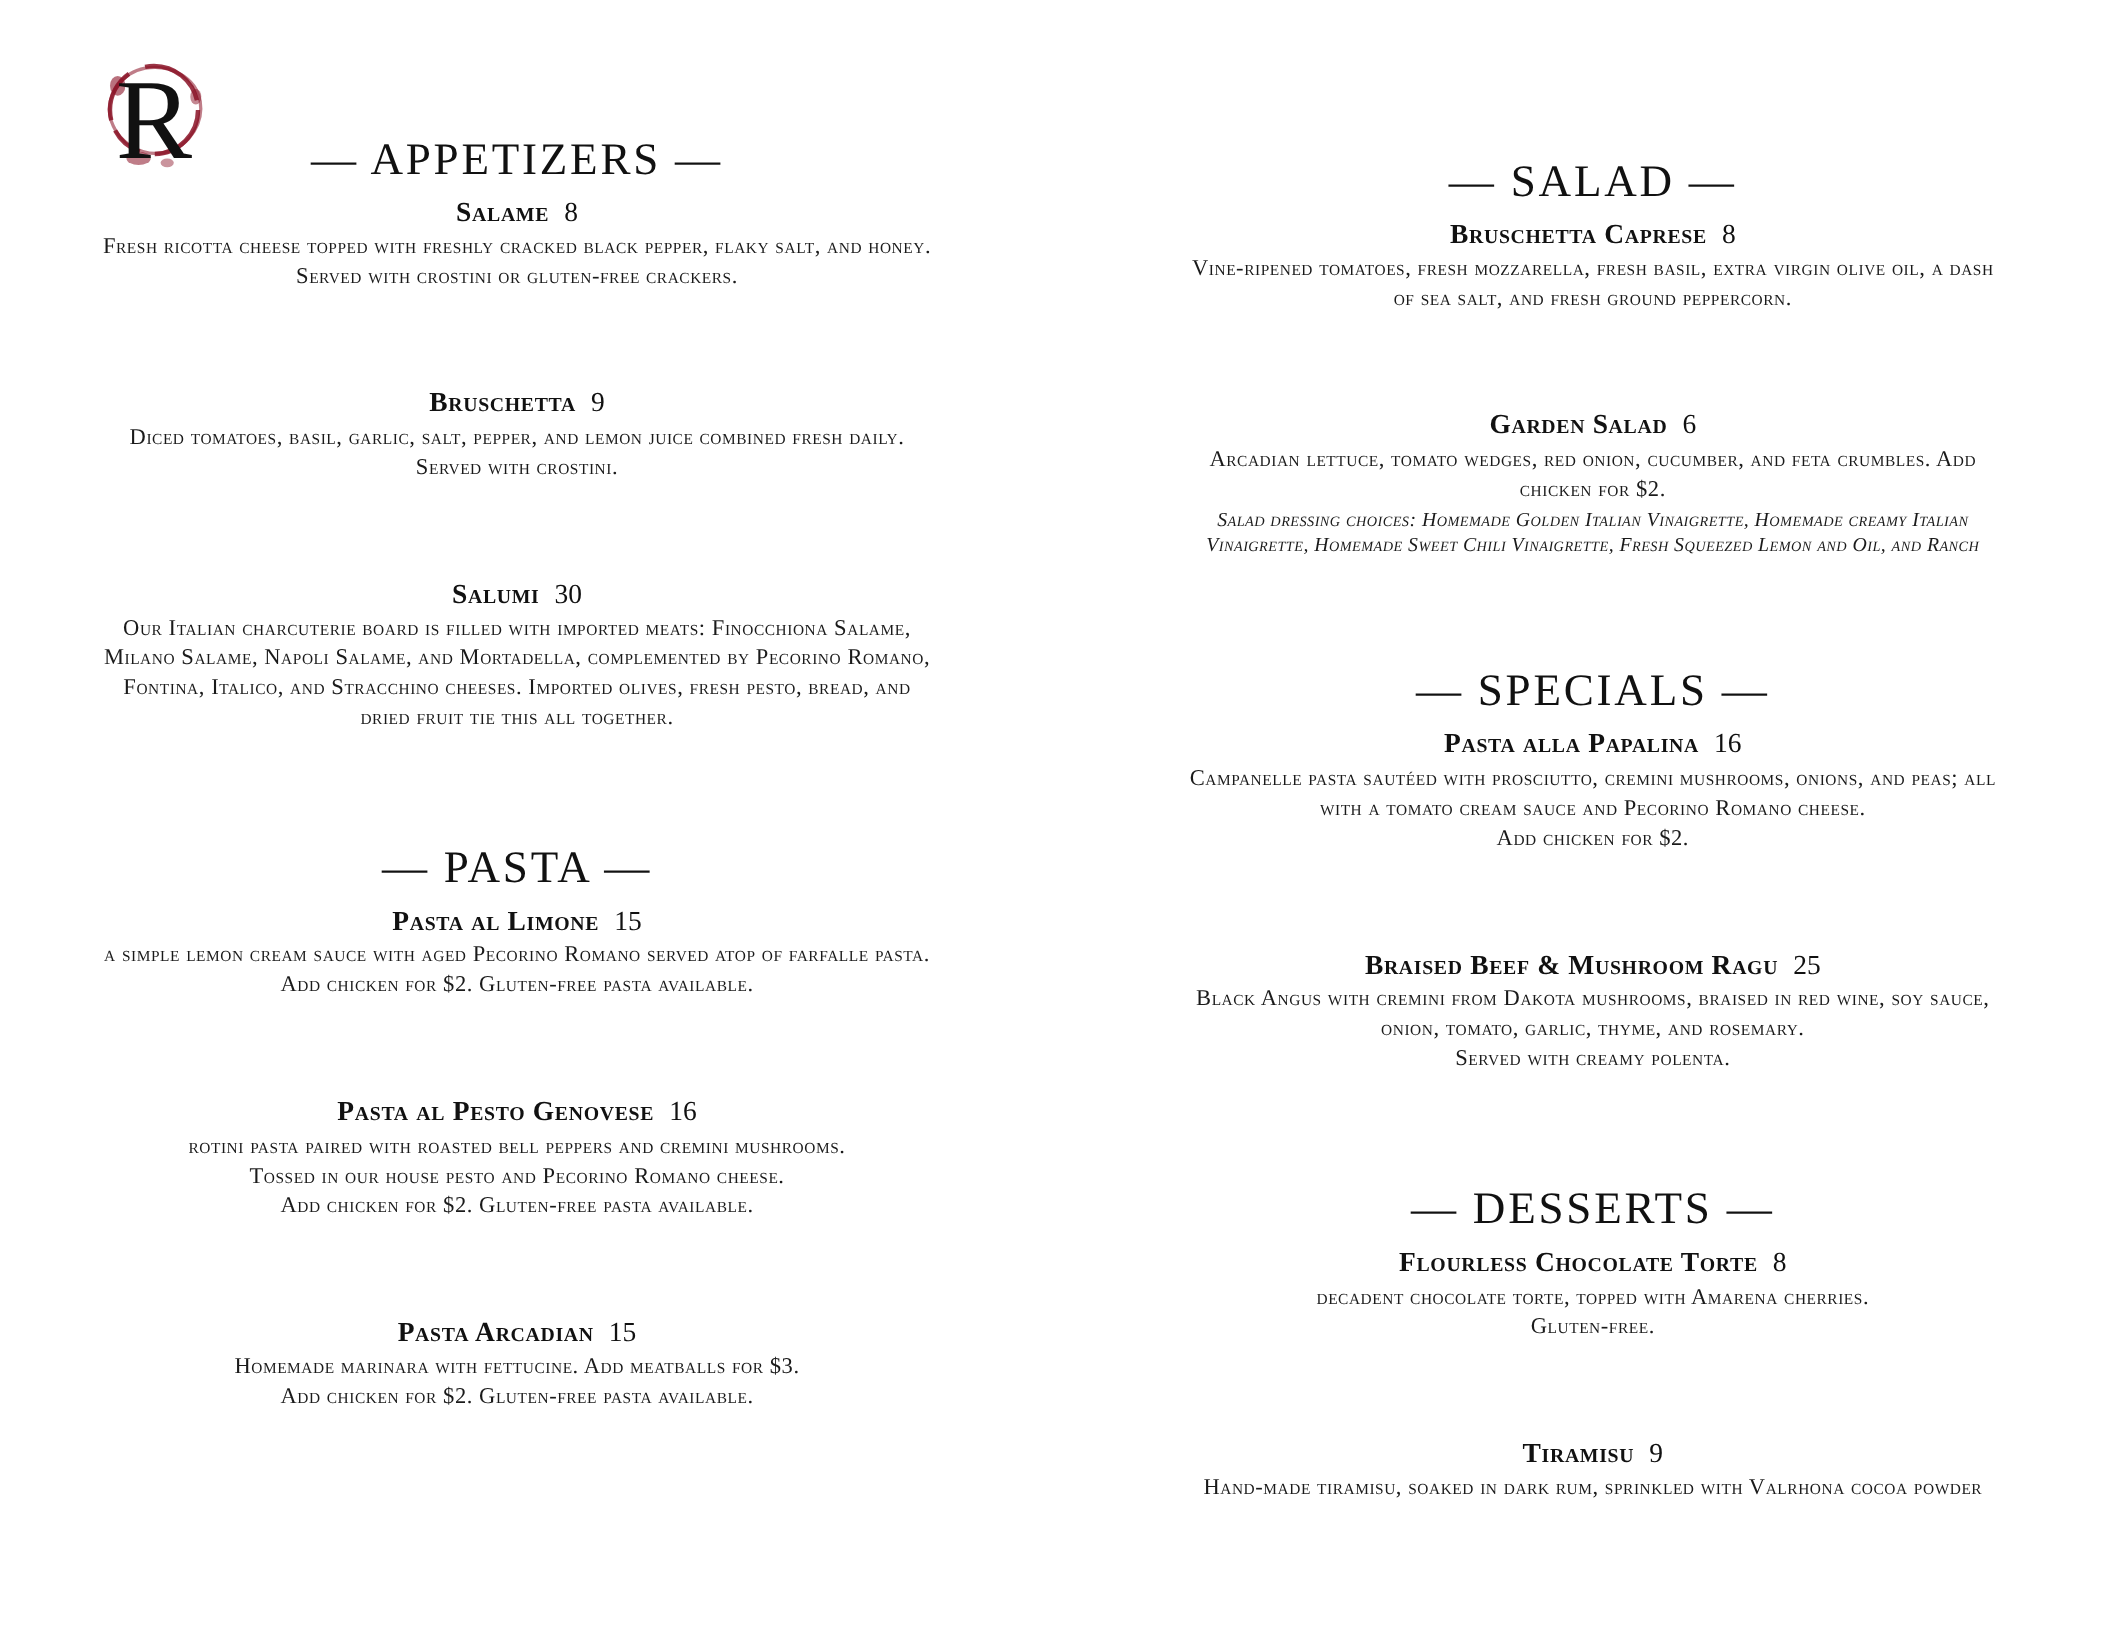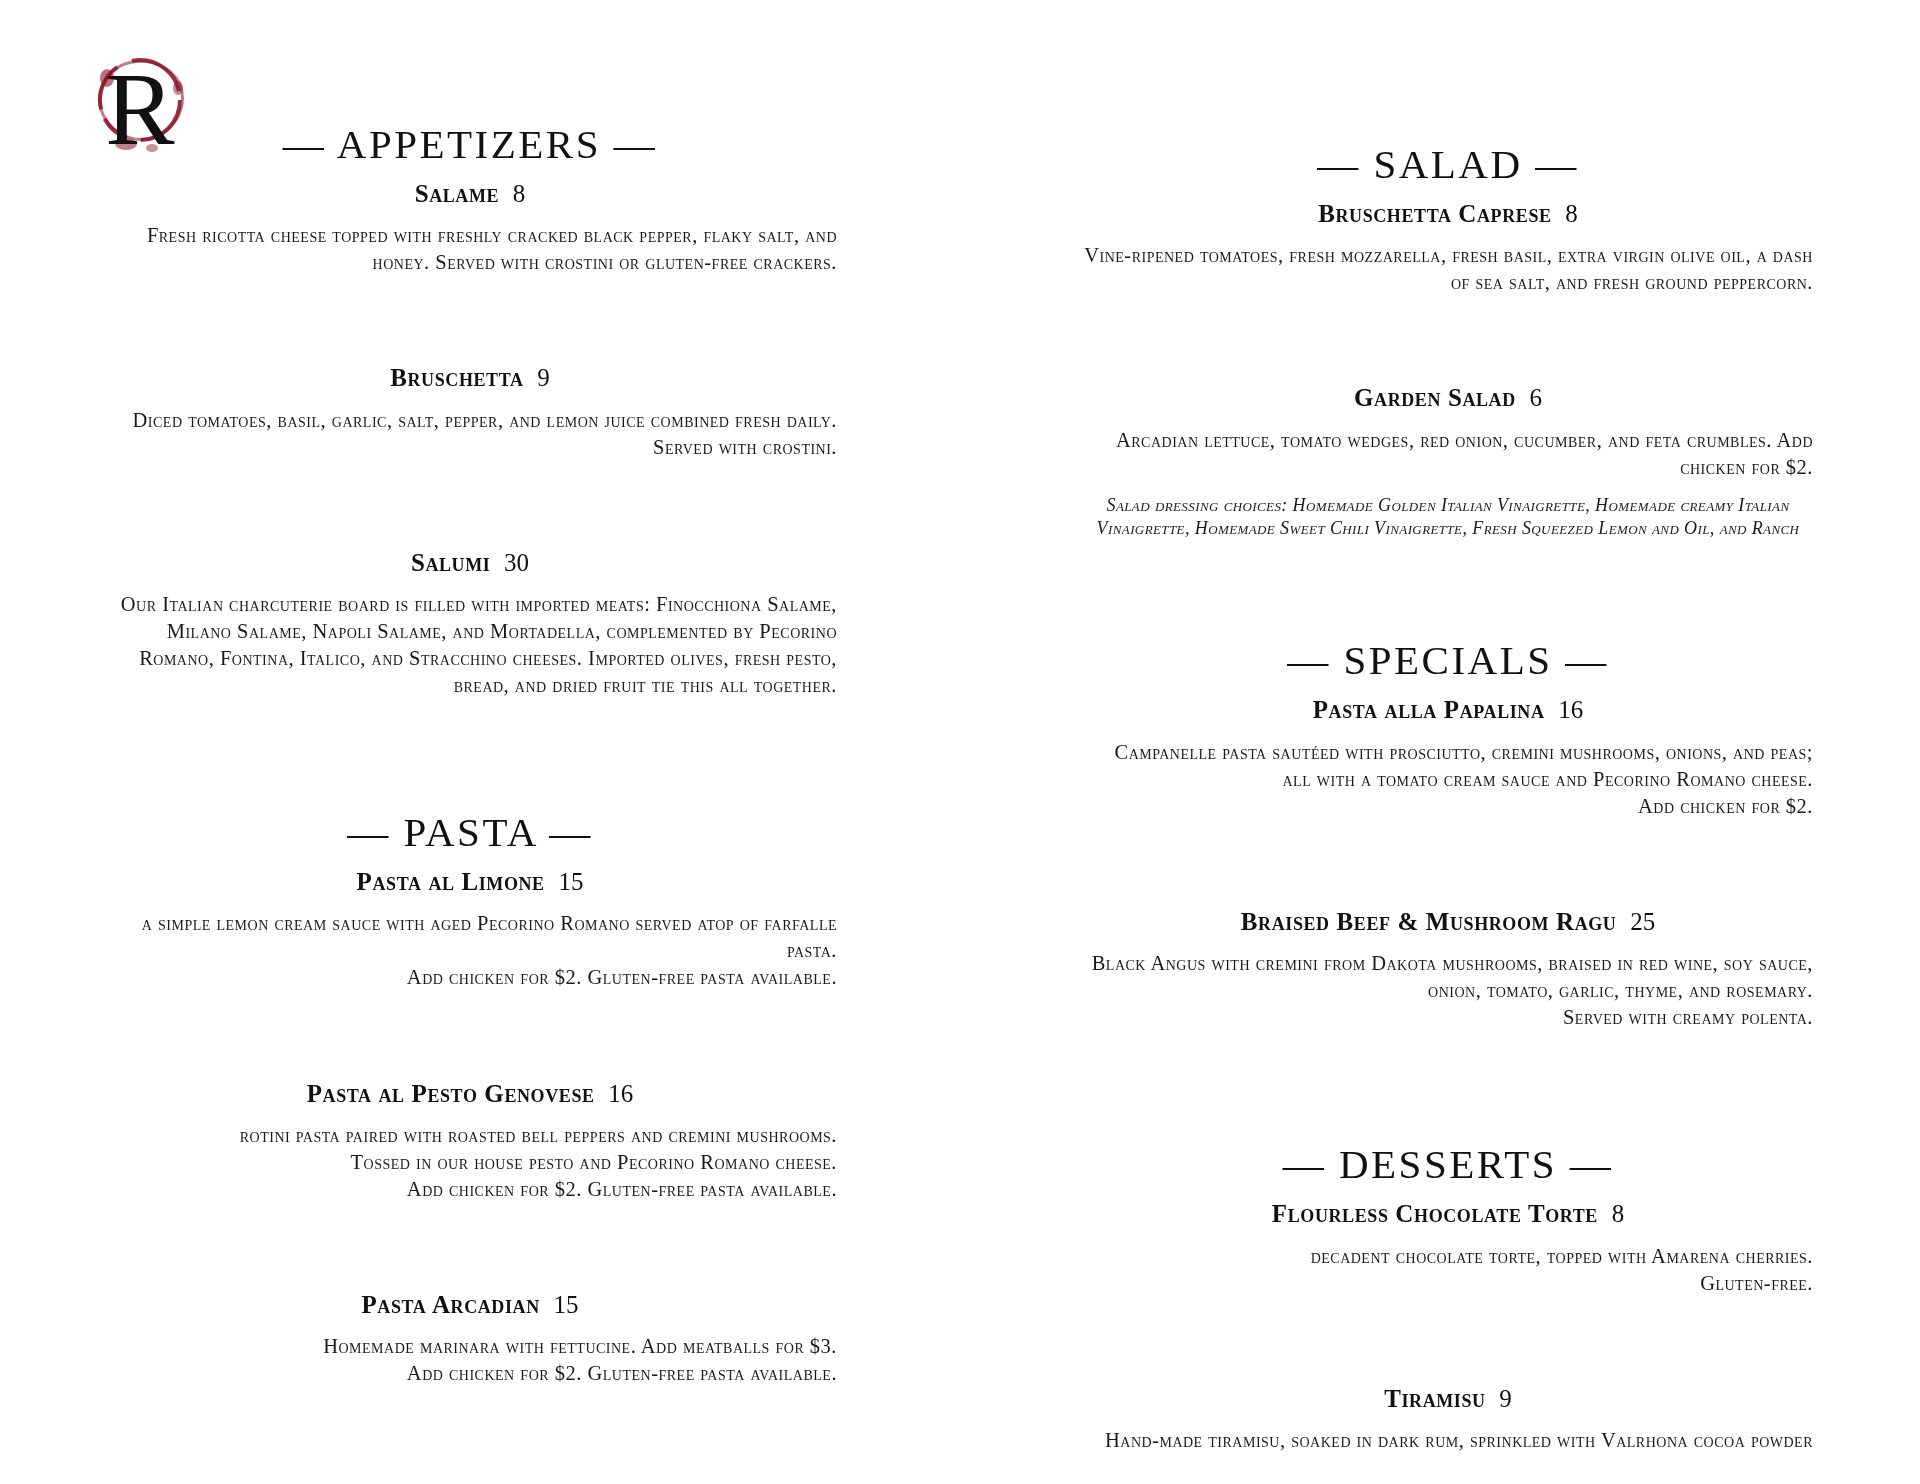--- a/index.html
+++ b/index.html
@@ -86,22 +86,21 @@
     font-weight: 400;
     font-variant: normal;
     letter-spacing: 0;
   }
   .item-desc {
     font-size: 20.5px;
     font-variant: small-caps;
     letter-spacing: 0.5px;
     line-height: 1.32;
     color: #1a1a1a;
-    margin: 13px;
-    text-align: right;
+    margin: 2px;
   }
   .item-note {
     font-size: 18px;
     font-variant: small-caps;
     font-style: italic;
     letter-spacing: 0.4px;
     line-height: 1.3;
     color: #1a1a1a;
     margin: 2px 0 0 0;
   }

